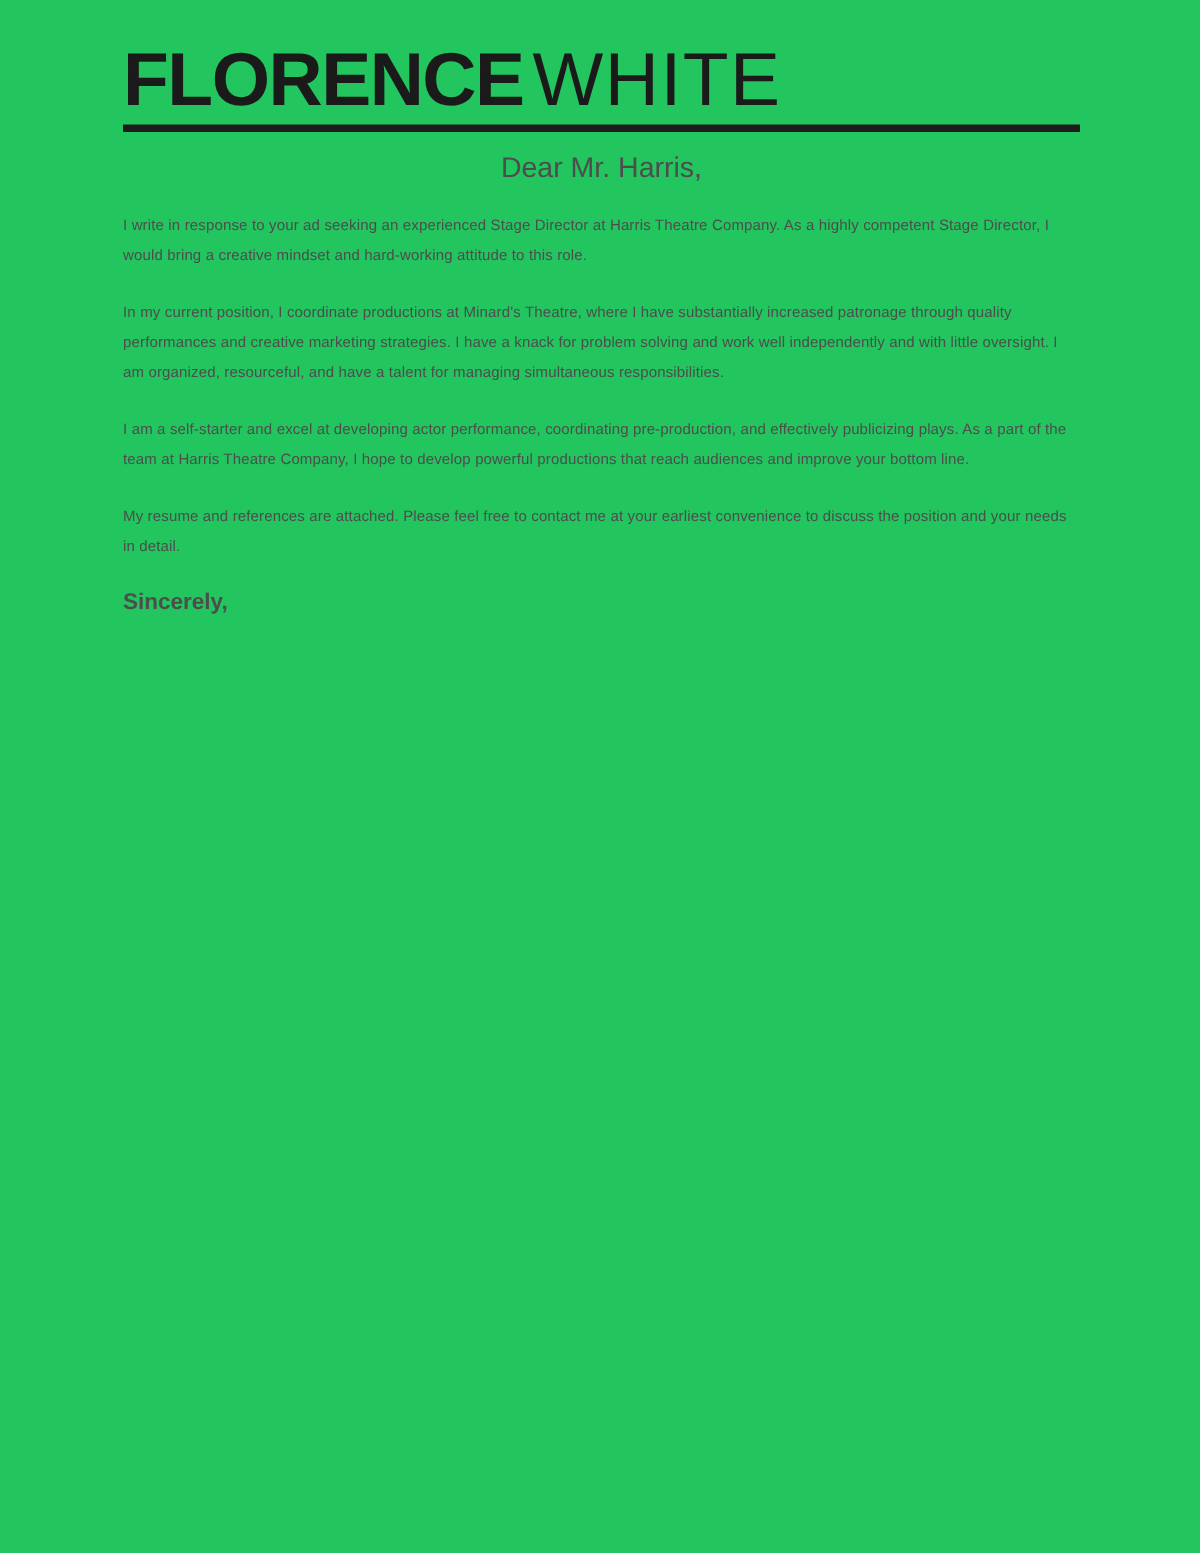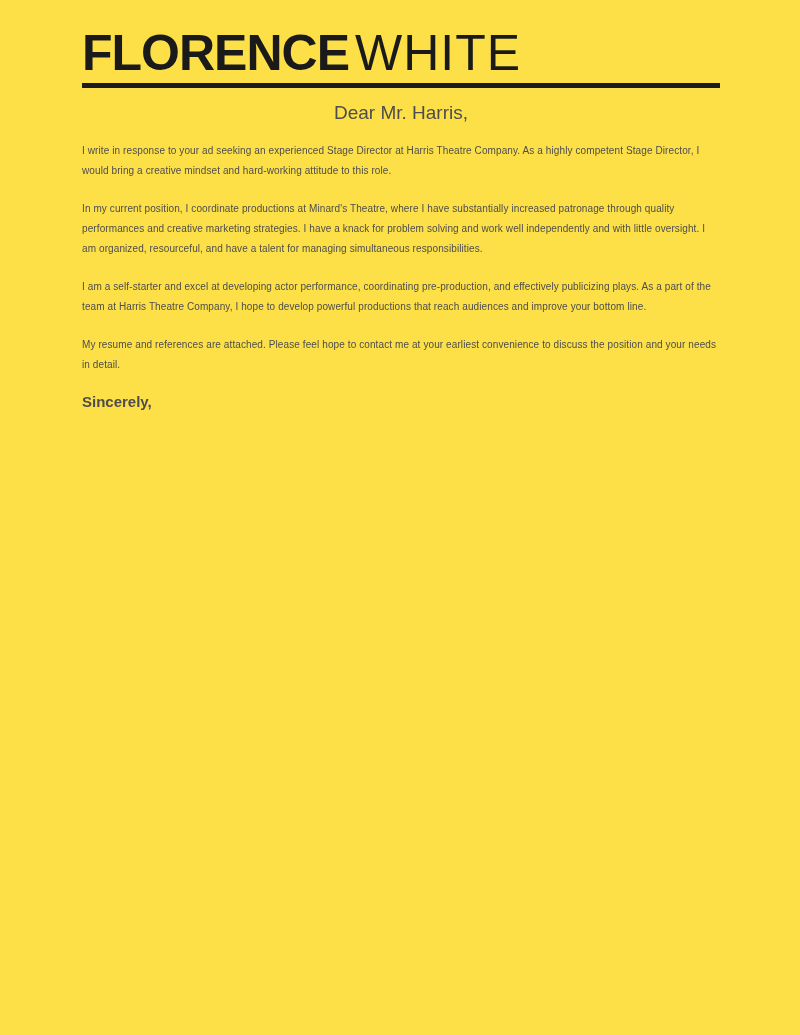--- a/index.html
+++ b/index.html
@@ -11,21 +11,21 @@
   body {
     width: 800px;
     height: 1035px;
     font-family: "Liberation Sans", "DejaVu Sans", sans-serif;
     color: #4d4d4d;
   }
   .page {
     width: 800px;
     height: 1035px;
     padding: 26px 80px 0 82px;
-    background: #fde047;
+    background: #22c55e;
   }
   .content {
     width: 638px;
   }
   
   .name-title {
     margin: 0;
     padding: 0;
     font-size: 50px;
     line-height: 54px;
@@ -92,20 +92,20 @@
 
     <main>
       <p class="salutation">Dear Mr. Harris,</p>
 
       <p class="para">I write in response to your ad seeking an experienced Stage Director at Harris Theatre Company. As a highly competent Stage Director, I would bring a creative mindset and hard-working attitude to this role.</p>
 
       <p class="para">In my current position, I coordinate productions at Minard's Theatre, where I have substantially increased patronage through quality performances and creative marketing strategies. I have a knack for problem solving and work well independently and with little oversight. I am organized, resourceful, and have a talent for managing simultaneous responsibilities.</p>
 
       <p class="para">I am a self-starter and excel at developing actor performance, coordinating pre-production, and effectively publicizing plays. As a part of the team at Harris Theatre Company, I hope to develop powerful productions that reach audiences and improve your bottom line.</p>
 
-      <p class="para">My resume and references are attached. Please feel hope to contact me at your earliest convenience to discuss the position and your needs in detail.</p>
+      <p class="para">My resume and references are attached. Please feel free to contact me at your earliest convenience to discuss the position and your needs in detail.</p>
 
       <p class="closing">Sincerely,</p>
 
     </main>
 
   </div>
 </div>
 
 </body></html>

